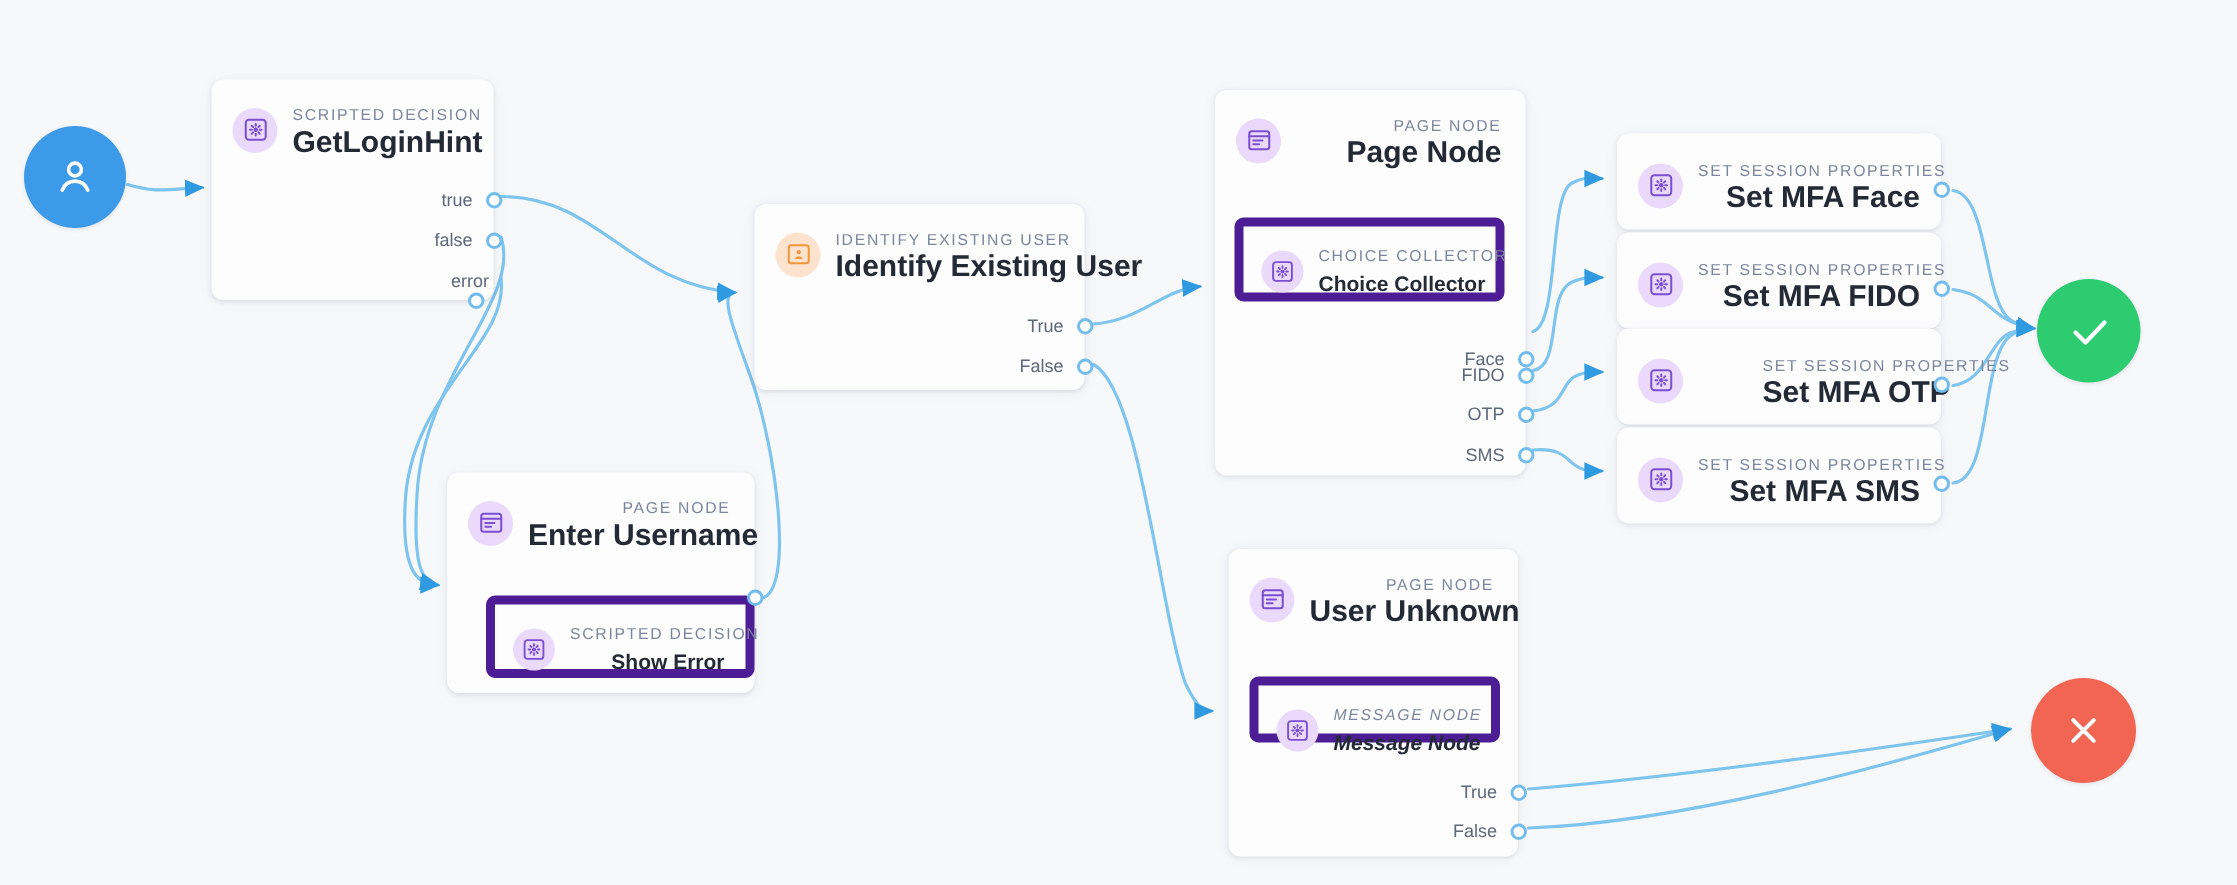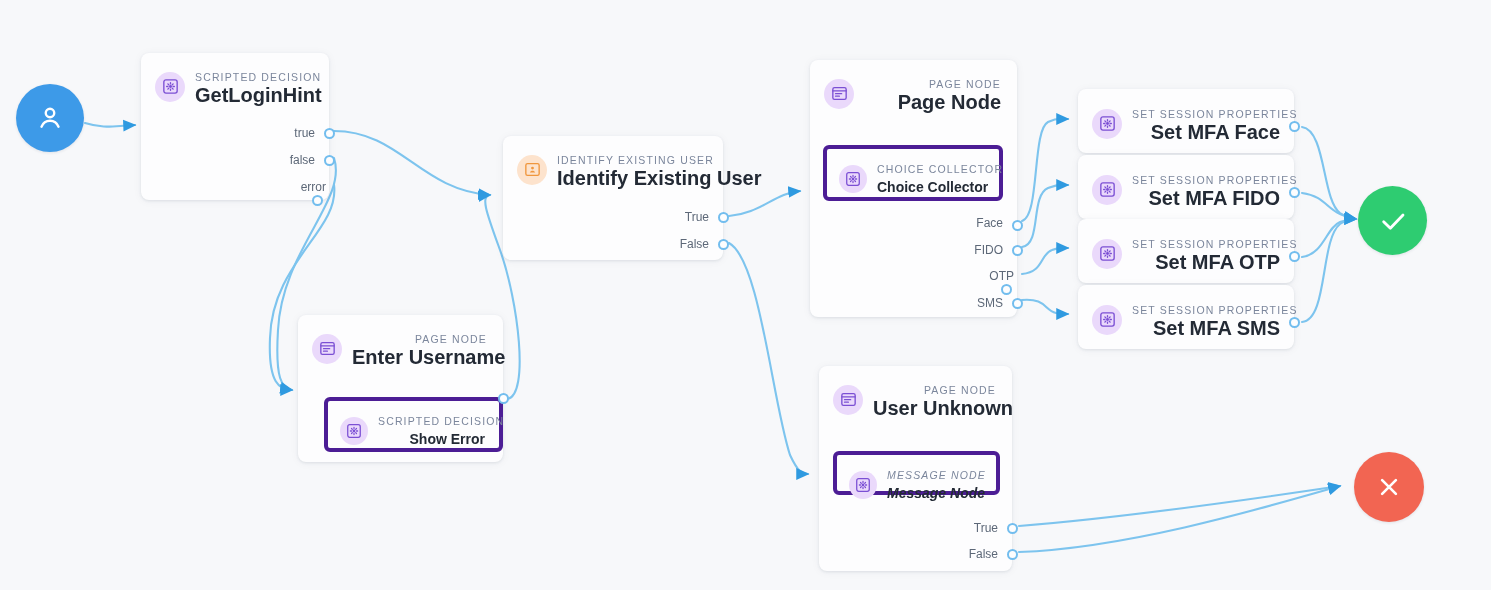--- a/index.html
+++ b/index.html
@@ -79,21 +79,21 @@
     font-weight: bold;
     color: #232a35;
     line-height: 21px;
     white-space: nowrap;
   }
   .node-title.sm { font-size: 14px; }
 
   
   .subnode {
     position: absolute;
-    border: 4px solid #4c1d95;
+    border: 6px solid #4c1d95;
     border-radius: 6px;
     background: #fdfdfe;
     box-sizing: border-box;
   }
 
   
   .port-row {
     position: absolute;
     display: flex;
     align-items: center;
@@ -292,29 +292,29 @@
             <circle cx="12" cy="12" r="2.1" fill="#7b4fd4" stroke="none"></circle>
             <path d="M12 6.6v1.7M12 15.7v1.7M6.6 12h1.7M15.7 12h1.7M8.3 8.3l1.2 1.2M14.5 14.5l1.2 1.2M15.7 8.3l-1.2 1.2M9.5 14.5l-1.2 1.2"></path>
           </svg>
         </span>
         <span class="node-text">
           <span class="node-kind">CHOICE COLLECTOR</span>
           <span class="node-title sm">Choice Collector</span>
         </span>
       </div>
     </div>
-    <div class="port-row" style="right:-6px; top:155px;align-items:flex-end;">
+    <div class="port-row" style="right:-6px; top:171px;">
       <span class="port-label">Face</span>
       <span class="port-dot"></span>
     </div>
     <div class="port-row" style="right:-6px; top:182px;">
       <span class="port-label">FIDO</span>
       <span class="port-dot"></span>
     </div>
-    <div class="port-row" style="right:-6px; top:208px;flex-direction:column;">
+    <div class="port-row" style="right:-6px; top:208px;">
       <span class="port-label">OTP</span>
       <span class="port-dot"></span>
     </div>
     <div class="port-row" style="right:-6px; top:235px;">
       <span class="port-label">SMS</span>
       <span class="port-dot"></span>
     </div>
   </div>
 
   <div class="card" style="left:819px; top:366px; width:193px; height:205px;">
@@ -384,21 +384,21 @@
       </span>
       <span class="node-text">
         <span class="node-kind">SET SESSION PROPERTIES</span>
         <span class="node-title">Set MFA FIDO</span>
       </span>
     </div>
     <span class="port-dot" style="position:absolute; right:-6px; top:32px;"></span>
   </div>
 
   <div class="card" style="left:1078px; top:219px; width:216px; height:64px;">
-    <div class="node-head compact" style="padding:15px 14px 0 14px;">
+    <div class="node-head compact" style="padding:15px 14px 0 14px;gap:43px;">
       <span class="icon-badge">
         <svg width="17" height="17" viewBox="0 0 24 24" fill="none" stroke="#7b4fd4" stroke-width="1.9" stroke-linecap="round" stroke-linejoin="round">
           <rect x="2.6" y="2.6" width="18.8" height="18.8" rx="3"></rect>
           <circle cx="12" cy="12" r="2.1" fill="#7b4fd4" stroke="none"></circle>
           <path d="M12 6.6v1.7M12 15.7v1.7M6.6 12h1.7M15.7 12h1.7M8.3 8.3l1.2 1.2M14.5 14.5l1.2 1.2M15.7 8.3l-1.2 1.2M9.5 14.5l-1.2 1.2"></path>
         </svg>
       </span>
       <span class="node-text">
         <span class="node-kind">SET SESSION PROPERTIES</span>
         <span class="node-title">Set MFA OTP</span>

